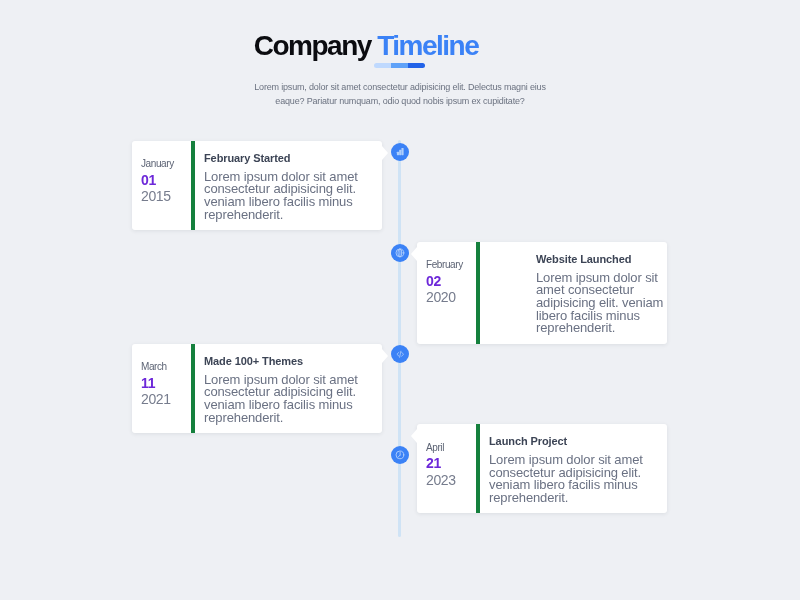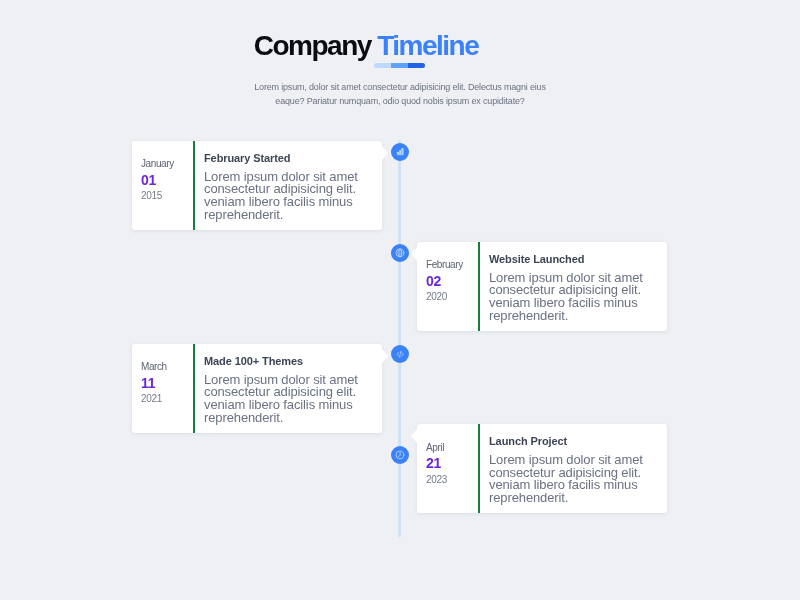--- a/index.html
+++ b/index.html
@@ -79,27 +79,27 @@
     border-bottom: 7px solid transparent;
   }
   .card.left .arrow  { right: -6px; border-left: 6px solid #ffffff; }
   .card.right .arrow { left: -6px;  border-right: 6px solid #ffffff; }
 
   .date {
     position: relative;
     width: 63px;
     flex: 0 0 63px;
     box-sizing: border-box;
-    border-right: 2px solid #15803d;
+    border-right: 4px solid #15803d;
     text-decoration: underline;
   }
   .date > div { position: absolute; left: 9px; white-space: nowrap; }
   .date .m { top: 17.5px; font-size: 10px; letter-spacing: -0.4px; color: #5c6374; line-height: 12px; }
   .date .d { top: 32px;   font-size: 14px; font-weight: bold; letter-spacing: -0.3px; color: #6d28d9; line-height: 14px; }
-  .date .y { top: 49.5px; font-size: 10px; letter-spacing: -0.35px; color: #767c8d; line-height: 12px; }
+  .date .y { top: 49.5px; font-size: 14px; letter-spacing: -0.35px; color: #767c8d; line-height: 12px; }
   .cbody { width: 187px; box-sizing: border-box; padding: 11px 0 9px 9px; }
   .cbody h3 { margin: 0 0 6px 0; font-size: 11px; font-weight: bold; color: #3c4455; letter-spacing: -0.1px; line-height: 13px; }
   .cbody p { margin: 0; font-size: 13px; letter-spacing: -0.115px; line-height: 12.6px; color: #6a7183; }
 
   .dot {
     position: absolute;
     left: 391px;
     width: 18px; height: 18px;
     border-radius: 50%;
     background: #3b82f6;
@@ -143,21 +143,21 @@
       </div>
       <div class="dot" style="top: 142.6px;">
         <span class="ic">
           <svg viewBox="0 0 24 24" class="ic-fill">
             <rect x="2.5" y="13.6" width="6.2" height="9.4" rx="1.3"></rect>
             <rect x="8.9" y="8" width="6.2" height="15" rx="1.3"></rect>
             <rect x="15.3" y="2.8" width="6.2" height="20.2" rx="1.3"></rect>
           </svg>
         </span>
       </div>
-      <div class="card right" style="top: 241.8px;">
+      <div class="card right" style="top: 241.8px; gap: 47px;">
         <div class="arrow"></div>
         <div class="date">
           <div class="m">February</div>
           <div class="d">02</div>
           <div class="y">2020</div>
         </div>
         <div class="cbody">
           <h3>Website Launched</h3>
           <p>Lorem ipsum dolor sit amet consectetur adipisicing elit. veniam libero facilis minus reprehenderit.</p>
         </div>

